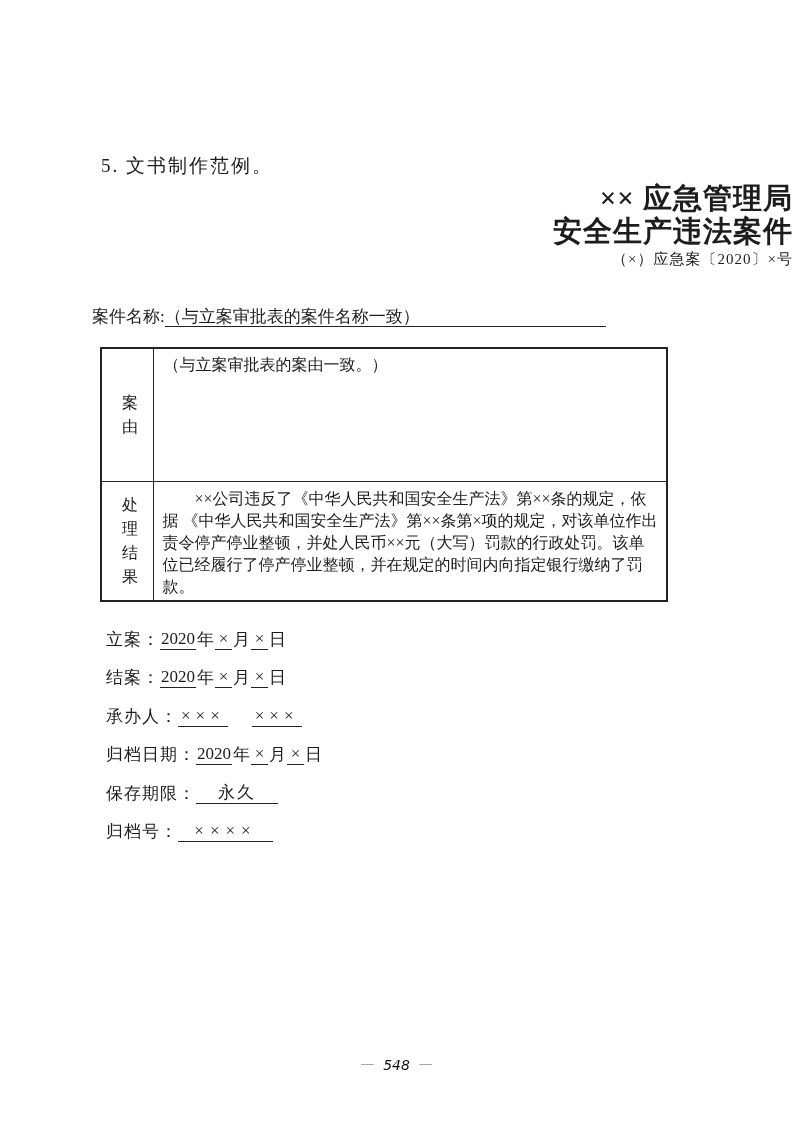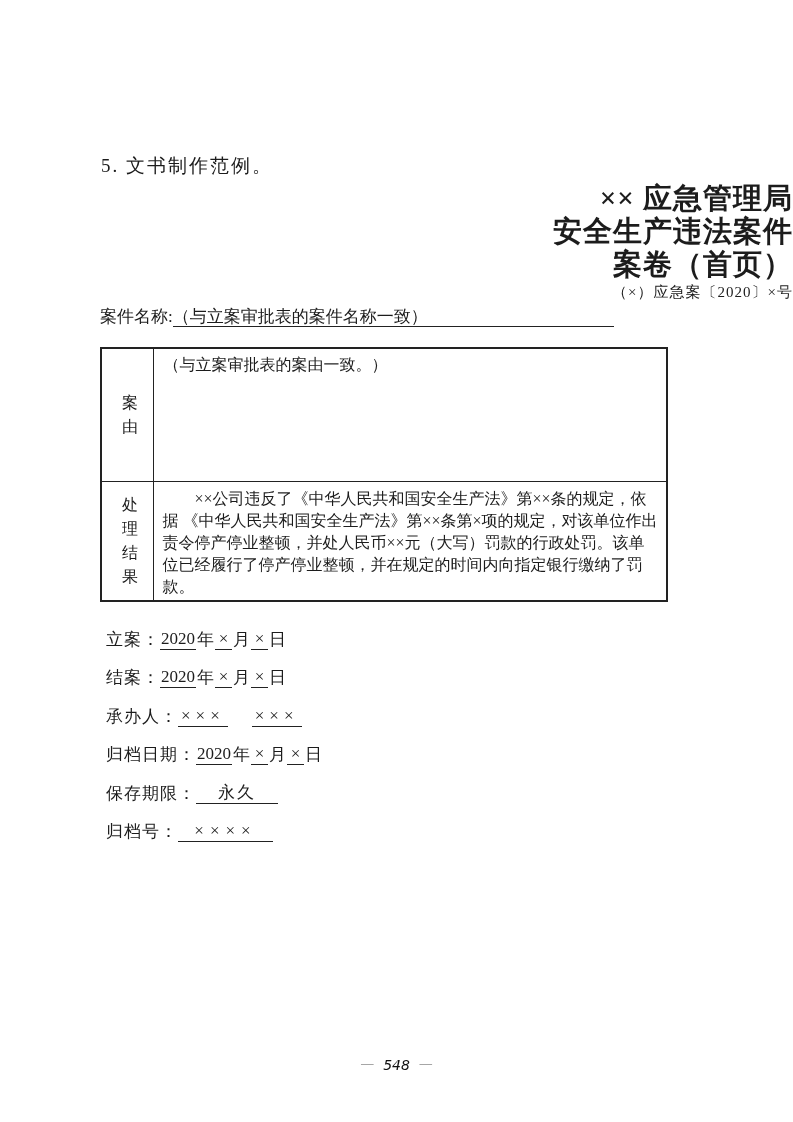--- a/index.html
+++ b/index.html
@@ -15,21 +15,21 @@
   }
   .title-block {
     position:absolute; left:0; top:166px; width:100%;
     text-align:right; font-weight:bold; font-size:29px; line-height:33px;
     letter-spacing:1px;
   }
   .doc-number {
     font-weight:normal; font-size:15px; line-height:19px; margin-top:2px;
     letter-spacing:1px;
   }
-  .case-name { position:absolute; left:100px; top:289px; font-size:17px; white-space:nowrap; }
+  .case-name { position:absolute; left:92px; top:289px; font-size:17px; white-space:nowrap; }
   .case-name .value-wrap {
     display:inline-block; width:441px; border-bottom:1.5px solid #222;
     vertical-align:baseline; line-height:19px;
   }
   .case-table {
     position:absolute; left:100px; top:331px; width:568px;
     border-collapse:collapse; table-layout:fixed;
     border:2px solid #222; font-size:16px;
   }
   .case-table td { border:1.5px solid #222; }
@@ -62,21 +62,20 @@
 </head>
 <body>
 
 <div class="page">
 
   <div class="section-heading">5. 文书制作范例。</div>
 
   <div class="title-block">
     <div>×× 应急管理局</div>
     <div>安全生产违法案件</div>
-    <div>案卷（首页）</div>
     <div class="doc-number">（×）应急案〔2020〕×号</div>
   </div>
 
   <div class="case-name">
     <span>案件名称:</span><span class="value-wrap"><span>（与立案审批表的案件名称一致）</span></span>
   </div>
 
   <table class="case-table">
     <tbody>
         <tr class="row-cause">

